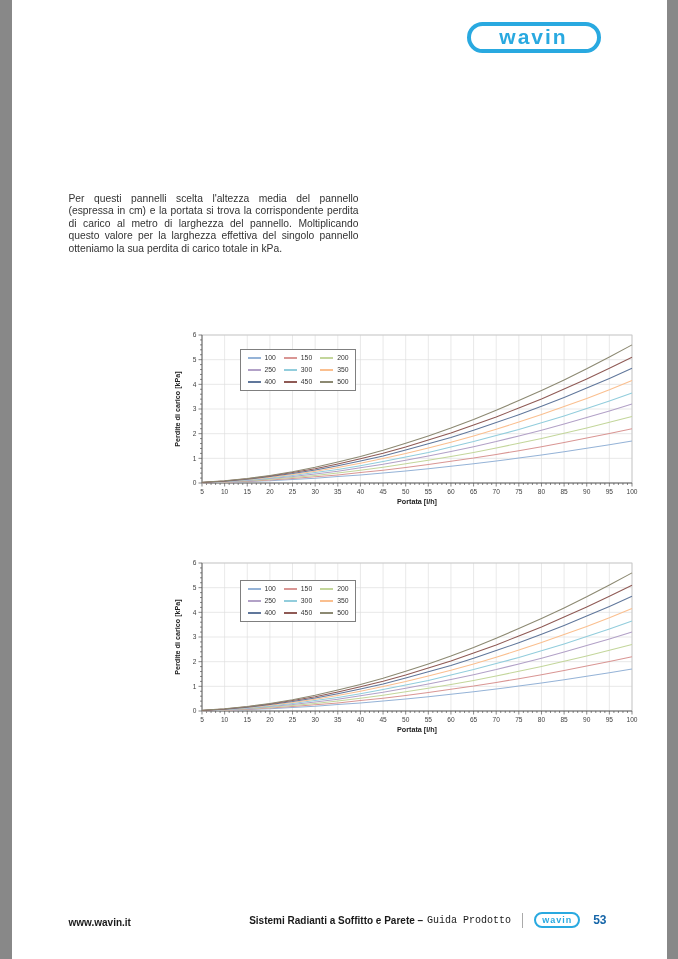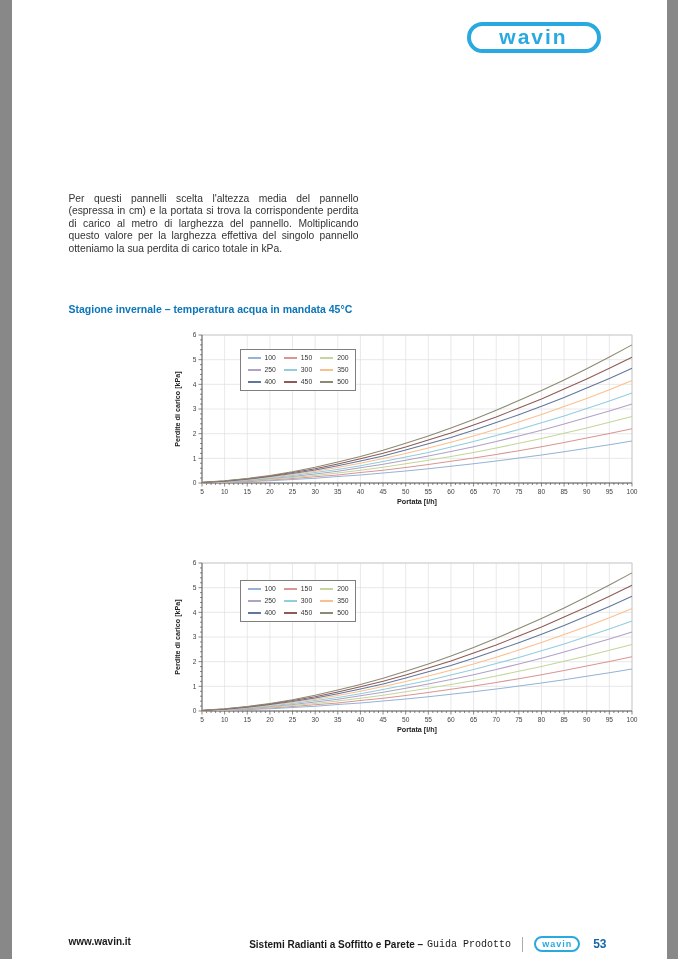--- a/index.html
+++ b/index.html
@@ -34,21 +34,21 @@
     box-sizing:border-box;
   }
   #legend-1{top:349px;}
   #legend-2{top:580px;}
   .legend-item{display:flex;align-items:center;gap:4px;}
   .legend-swatch{width:13px;height:2px;flex:0 0 13px;}
   .legend-label{font-size:6.8px;color:#333;line-height:1;}
   
   .footer{
     position:absolute;left:57px;right:60px;top:908px;height:20px;
-    display:flex;align-items:flex-start;font-size:10px;color:#1a1a1a;margin-top:28px;
+    display:flex;align-items:flex-end;font-size:10px;color:#1a1a1a;
   }
   .footer .site{font-weight:bold;}
   .footer .right{margin-left:auto;display:flex;align-items:center;}
   .footer .doc-bold{font-weight:bold;}
   .footer .doc-reg{font-weight:normal;margin-left:4px;font-family:Liberation Mono, monospace;}
   .footer .divider{width:1px;height:15px;background:#aaa;margin:0 11px;}
   .mini-pill{
     border:2px solid #29a9e0;border-radius:9px;padding:0 6px;height:12px;
     display:flex;align-items:center;justify-content:center;
   }
@@ -61,21 +61,20 @@
 <div class="page">
 
   <div class="logo-pill">
     <span>wavin</span>
   </div>
 
   <div class="intro">
     <p>Per questi pannelli scelta l'altezza media del pannello (espressa in cm) e la portata si trova la corrispondente perdita di carico al metro di larghezza del pannello. Moltiplicando questo valore per la larghezza effettiva del singolo pannello otteniamo la sua perdita di carico totale in kPa.</p>
   </div>
 
-  <div class="section-title" id="section-title-1">Stagione invernale – temperatura acqua in mandata 45°C</div>
 
   <svg class="chart-svg" id="chart-1" width="470" height="182">
       <g stroke="#e0e0e0" stroke-width="0.7">
         <line x1="53.631578947368425" x2="53.631578947368425" y1="8" y2="156"></line>
         <line x1="76.26315789473685" x2="76.26315789473685" y1="8" y2="156"></line>
         <line x1="98.89473684210526" x2="98.89473684210526" y1="8" y2="156"></line>
         <line x1="121.52631578947368" x2="121.52631578947368" y1="8" y2="156"></line>
         <line x1="144.15789473684208" x2="144.15789473684208" y1="8" y2="156"></line>
         <line x1="166.78947368421052" x2="166.78947368421052" y1="8" y2="156"></line>
         <line x1="189.42105263157893" x2="189.42105263157893" y1="8" y2="156"></line>

